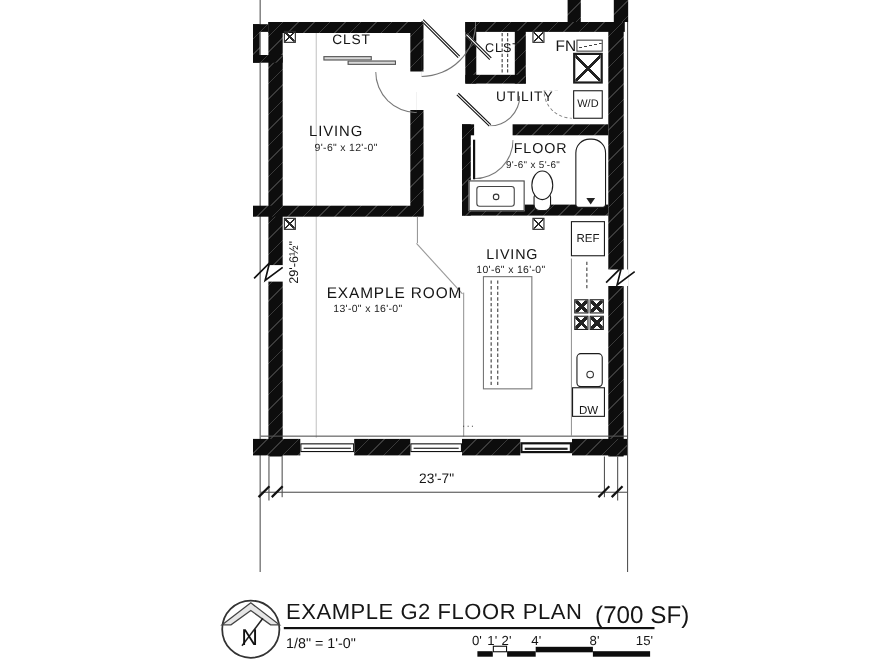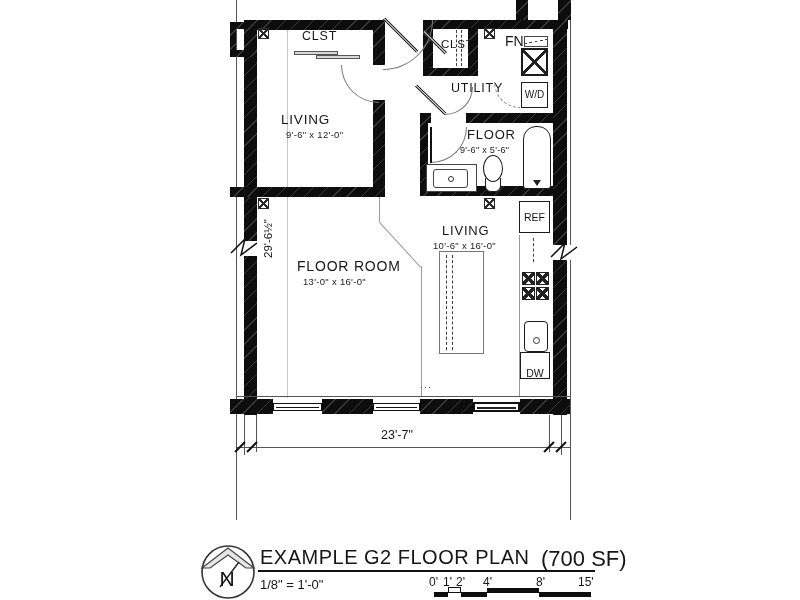--- a/index.html
+++ b/index.html
@@ -138,21 +138,21 @@
   <div class="dash" style="left:452px;top:255px;height:95px;"></div>
   <div class="lbl" style="left:420px;top:383px;font-size:9px;color:#333;letter-spacing:1px;">···</div>
 
   <div class="lbl room" style="left:302px;top:30px;font-size:12.5px;">CLST</div>
   <div class="lbl room" style="left:441px;top:39px;font-size:11.5px;">CLST</div>
   <div class="lbl room" style="left:281px;top:113px;font-size:13.5px;">LIVING</div>
   <div class="lbl dims" style="left:286px;top:130px;">9'-6" x 12'-0"</div>
   <div class="lbl room" style="left:451px;top:82px;font-size:12.5px;">UTILITY</div>
   <div class="lbl room" style="left:467px;top:128px;font-size:13px;">FLOOR</div>
   <div class="lbl dims" style="left:460px;top:146px;font-size:9px;">9'-6" x 5'-6"</div>
-  <div class="lbl room" style="left:297px;top:259px;font-size:14px;">FLOOR ROOM</div>
+  <div class="lbl room" style="left:297px;top:259px;font-size:14px;">EXAMPLE ROOM</div>
   <div class="lbl dims" style="left:303px;top:277px;">13'-0" x 16'-0"</div>
   <div class="lbl room" style="left:442px;top:224px;font-size:13px;">LIVING</div>
   <div class="lbl dims" style="left:433px;top:241px;">10'-6" x 16'-0"</div>
 
   <svg class="abs" style="left:228px;top:236px;" width="34" height="26">
     <rect x="13" y="5" width="20" height="15" fill="#fff"></rect>
     <polyline points="3,17 17,3 13,19 29,7" fill="none" stroke="#111" stroke-width="1.5"></polyline>
   </svg>
   <svg class="abs" style="left:548px;top:240px;" width="34" height="26">
     <rect x="3" y="5" width="20" height="15" fill="#fff"></rect>

